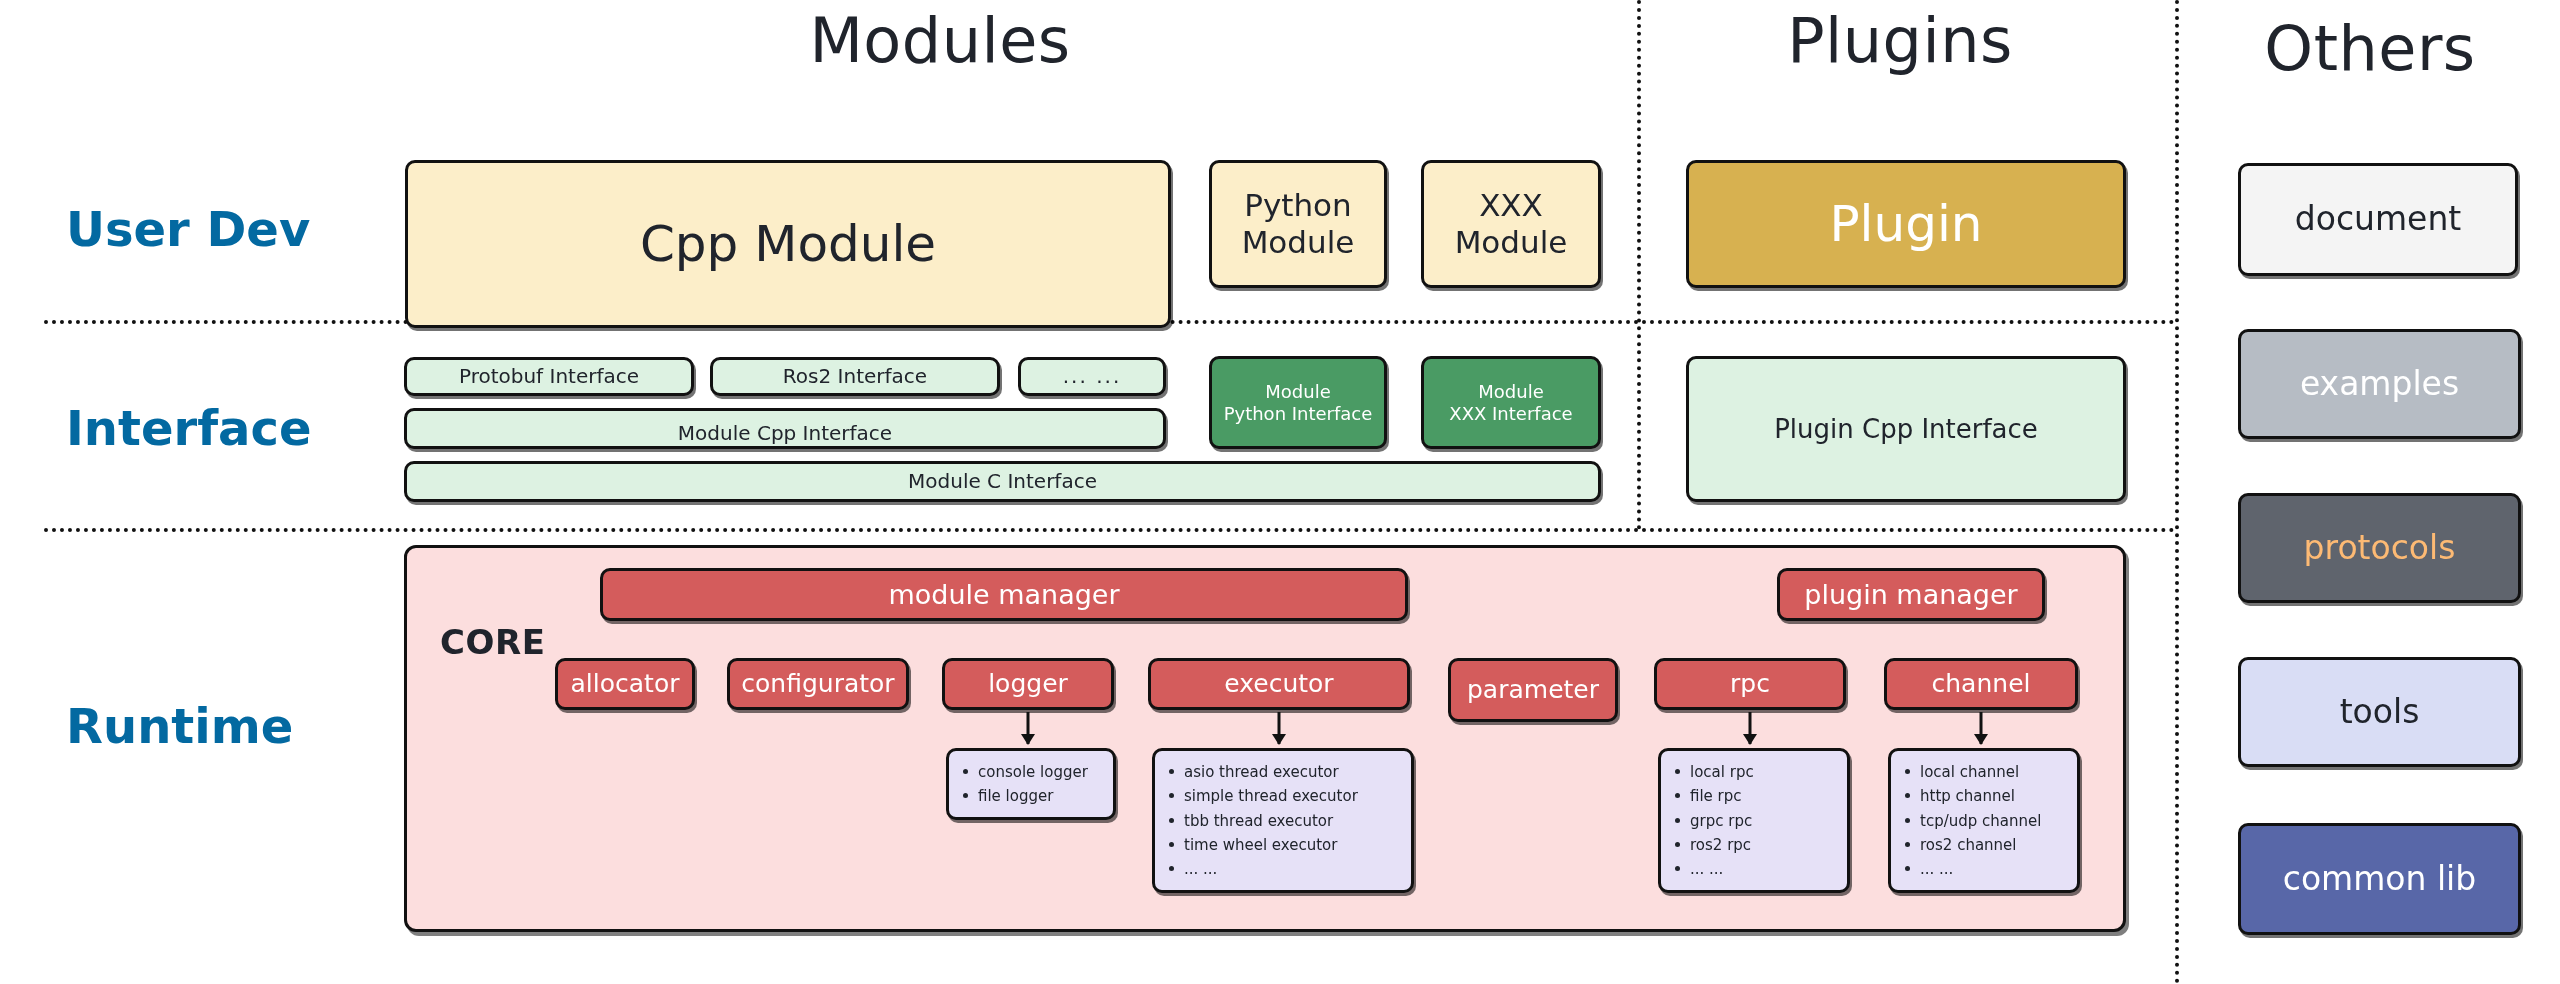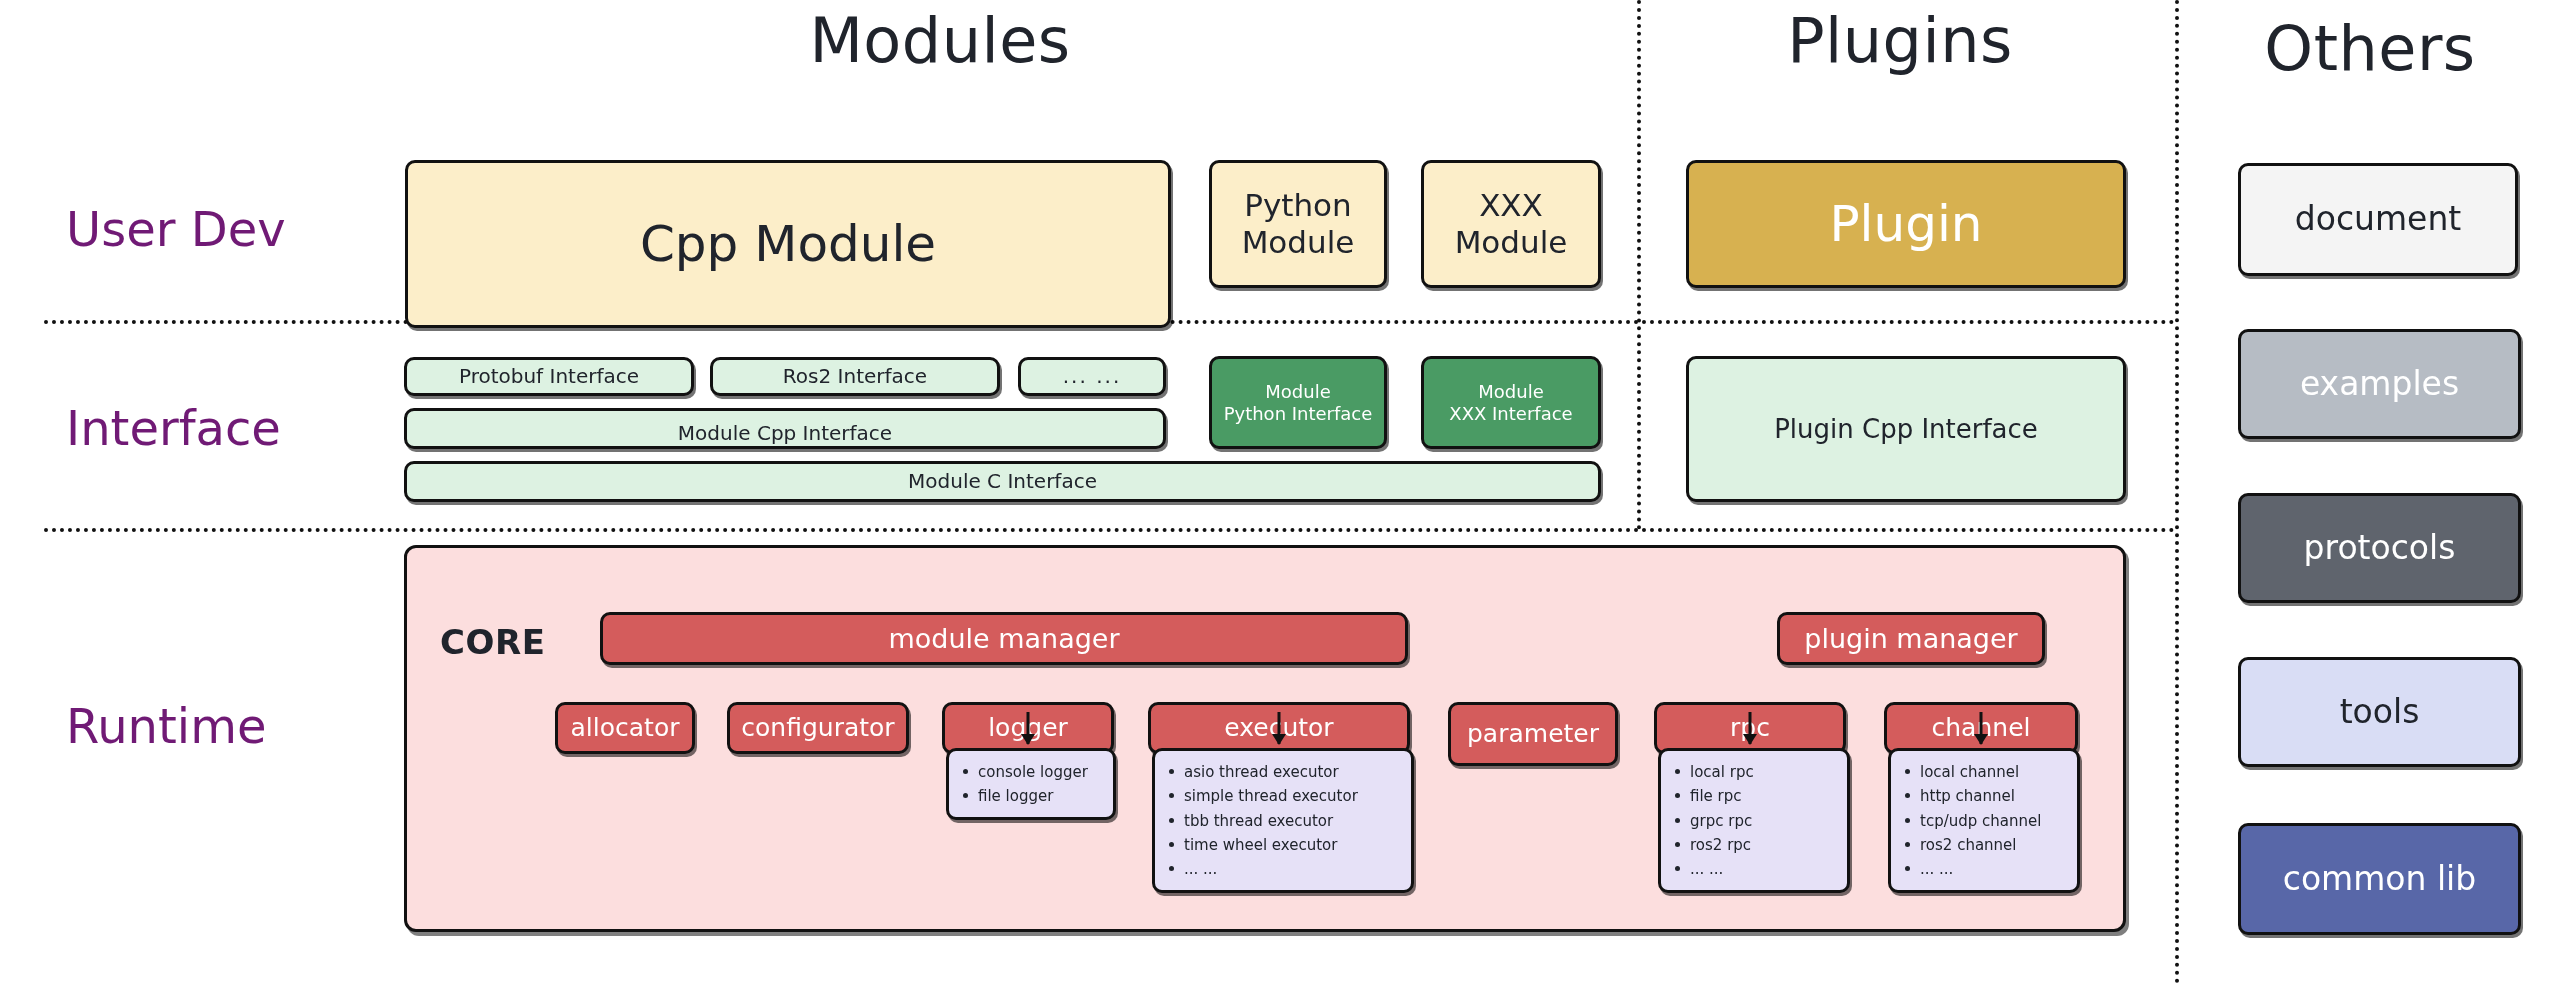--- a/index.html
+++ b/index.html
@@ -30,22 +30,22 @@
     color: #20242c;
     letter-spacing: 0.5px;
     line-height: 1;
     white-space: nowrap;
   }
 
   
   .row-label {
     position: absolute;
     font-size: 48px;
-    font-weight: 400;
-    color: #701a75;
+    font-weight: 700;
+    color: #0369a1;
     white-space: nowrap;
     line-height: 1;
   }
 
   
   .box {
     position: absolute;
     border: 3px solid #111111;
     border-radius: 10px;
     display: flex;
@@ -55,24 +55,24 @@
     line-height: 1.18;
     color: #20242c;
     box-shadow: 2px 3px 0 rgba(0,0,0,0.55);
   }
 
   .fill-cream  { background: #fceec9; }
   .fill-gold   { background: #d7b150; color: #ffffff; }
   .fill-mint   { background: #ddf2e2; }
   .fill-green  { background: #4a9b64; color: #ffffff; }
   .fill-pinkbg { background: #fcdede; box-shadow: 3px 4px 0 rgba(0,0,0,0.5); }
-  .fill-red    { background: #d45c5c; color: #ffffff; margin-top: 44px; }
+  .fill-red    { background: #d45c5c; color: #ffffff; }
   .fill-white  { background: #f4f4f4; }
   .fill-gray   { background: #b6bcc4; color: #ffffff; }
-  .fill-dgray  { background: #5f646d; color: #ffffff; }
+  .fill-dgray  { background: #5f646d; color: #fdba74; }
   .fill-lblue  { background: #d9ddf5; }
   .fill-blue   { background: #5867a8; color: #ffffff; }
 
   .core-label {
     position: absolute;
     font-size: 34px;
     font-weight: 700;
     color: #20242c;
     letter-spacing: 0.6px;
     line-height: 1;

